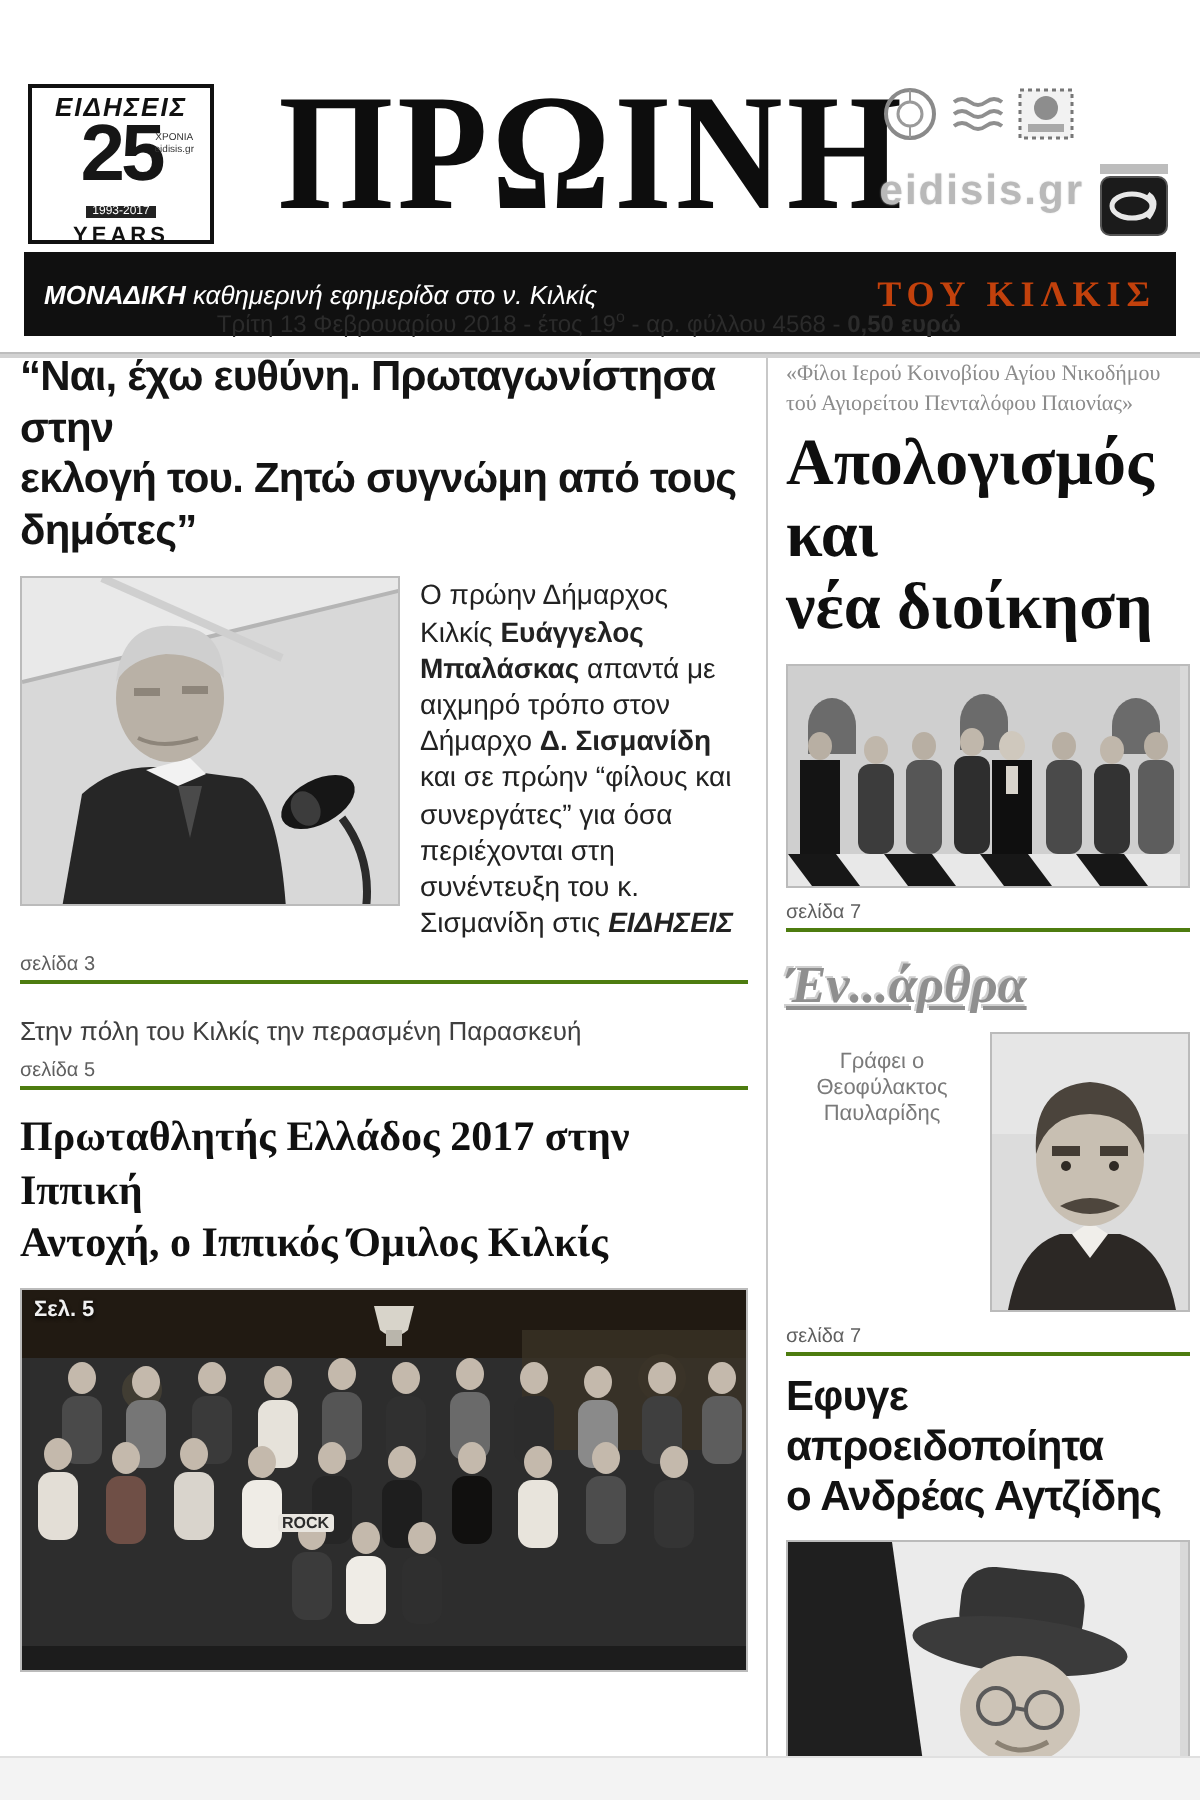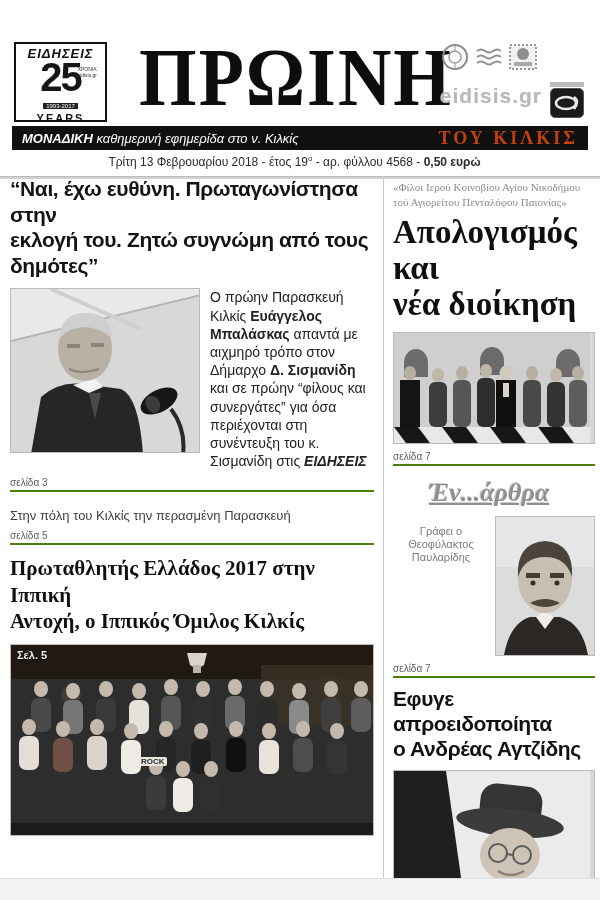--- a/index.html
+++ b/index.html
@@ -32,21 +32,21 @@
     position:absolute; right:58px; top:46px; font-size:21px; font-weight:bold;
     color:#b9b9b9; letter-spacing:1px; text-shadow:0 0 1px #dcdcdc;
   }
   .app-icon {
     position:absolute; right:16px; top:50px; width:34px; height:30px;
     background:#1b1b1b; border-radius:5px; border:1px solid #555;
     display:flex; align-items:center; justify-content:center;
   }
   .app-icon-bar { position:absolute; right:16px; top:44px; width:34px; height:5px; background:#bdbdbd; }
   .band {
-    position:absolute; left:12px; right:12px; top:88px; height:24px; background:#101010;
+    position:absolute; left:12px; right:12px; top:88px; height:42px; background:#101010;
     display:flex; align-items:center; justify-content:space-between; padding:0 10px;
   }
   .band-left { color:#fff; font-size:13px; font-style:italic; }
   .band-left b { font-weight:bold; }
   .band-right { color:#c2410c; font-family:"Liberation Serif", serif; font-weight:bold; font-size:18px; letter-spacing:3px; }
   .dateline { position:absolute; left:0; right:11px; top:116px; text-align:center; font-size:12px; color:#2b2b2b; }
   .dateline b { font-weight:bold; }
   .dateline sup { font-size:8px; }
   .top-rule { position:absolute; left:0; right:0; top:138px; height:3px; background:#d2d2d2; border-top:1px solid #bdbdbd; }
   
@@ -92,21 +92,21 @@
     margin-top:4px; font-family:"Liberation Serif", serif; font-size:11px; line-height:1.35;
     color:#8c8c8c; white-space:pre-line;
   }
   .r-h1 {
     margin-top:4px; font-family:"Liberation Serif", serif; font-weight:bold; font-size:33px;
     line-height:1.1; white-space:pre-line; color:#0f0f0f;
   }
   .r-photo1 { width:100%; height:112px; margin-top:9px; }
   .script-head {
     margin-top:12px; font-family:"Liberation Serif", serif; font-style:italic; font-weight:bold;
-    font-size:26px; color:#8f8f8f; text-decoration:underline; text-shadow:1px 1px 0 #fff, -1px -1px 0 #cfcfcf;margin-left:36px;
+    font-size:26px; color:#8f8f8f; text-decoration:underline; text-shadow:1px 1px 0 #fff, -1px -1px 0 #cfcfcf;
   }
   .r-article { display:flex; gap:6px; margin-top:8px; }
   .r-art-text { width:96px; }
   .r-art-title {
     font-family:"Liberation Serif", serif; font-weight:bold; font-style:italic;
     font-size:18px; line-height:1.15; white-space:pre-line; color:#161616;
   }
   .r-art-author { margin-top:9px; font-size:11px; line-height:1.2; color:#7a7a7a; white-space:pre-line; text-align:center; }
   .r-portrait { width:100px; height:140px; }
   .r-h2 {
@@ -199,21 +199,21 @@
             <rect x="56" y="55" width="13" height="4" fill="#8d857a"></rect>
             <rect x="80" y="54" width="13" height="4" fill="#8d857a"></rect>
             <path d="M58 80 Q70 86 88 80" stroke="#8d857a" stroke-width="2" fill="none"></path>
             <g transform="rotate(-28 148 112)">
               <ellipse cx="148" cy="112" rx="20" ry="11" fill="#161616"></ellipse>
               <ellipse cx="141" cy="112" rx="7" ry="9" fill="#3c3c3c"></ellipse>
             </g>
             <path d="M160 120 Q175 140 172 165" stroke="#2a2a2a" stroke-width="4" fill="none"></path>
           </svg>
         </div>
-        <p class="a1-body"><span>Ο πρώην Παρασκευή Κιλκίς </span><span class="bd">Ευάγγελος Μπαλάσκας</span><span> απαντά με αιχμηρό τρόπο στον Δήμαρχο </span><span class="bd">Δ. Σισμανίδη</span><span> και σε πρώην “φίλους και συνεργάτες” για όσα περιέχονται στη συνέντευξη του κ. Σισμανίδη στις </span><span class="bi">ΕΙΔΗΣΕΙΣ</span></p>
+        <p class="a1-body"><span>Ο πρώην Δήμαρχος Κιλκίς </span><span class="bd">Ευάγγελος Μπαλάσκας</span><span> απαντά με αιχμηρό τρόπο στον Δήμαρχο </span><span class="bd">Δ. Σισμανίδη</span><span> και σε πρώην “φίλους και συνεργάτες” για όσα περιέχονται στη συνέντευξη του κ. Σισμανίδη στις </span><span class="bi">ΕΙΔΗΣΕΙΣ</span></p>
       </div>
 
       <div class="pageref">σελίδα 3</div>
 
       <div class="kicker">Στην πόλη του Κιλκίς την περασμένη Παρασκευή</div>
       <div class="pageref">σελίδα 5</div>
 
       <div class="h-serif-mid">Πρωταθλητής Ελλάδος 2017 στην Ιππική
 Αντοχή, ο Ιππικός Όμιλος Κιλκίς</div>
 

